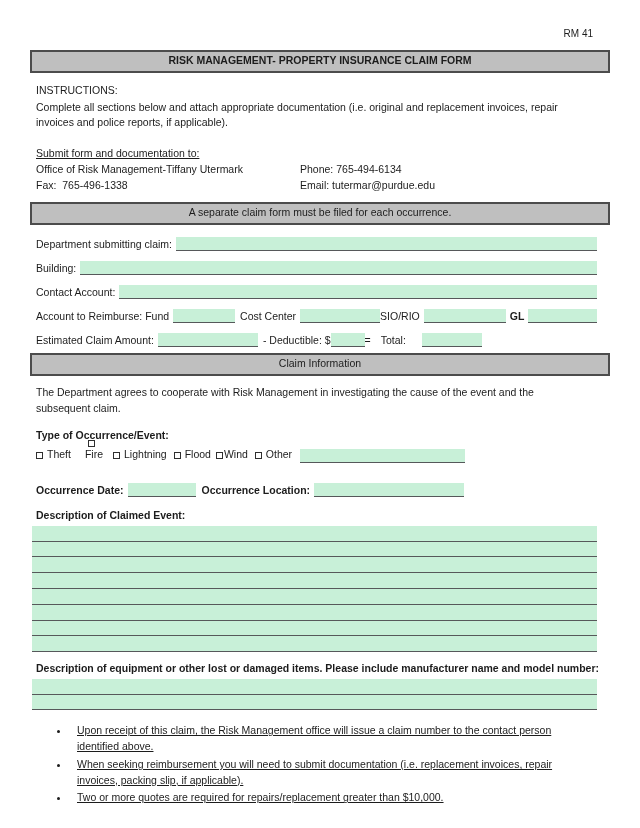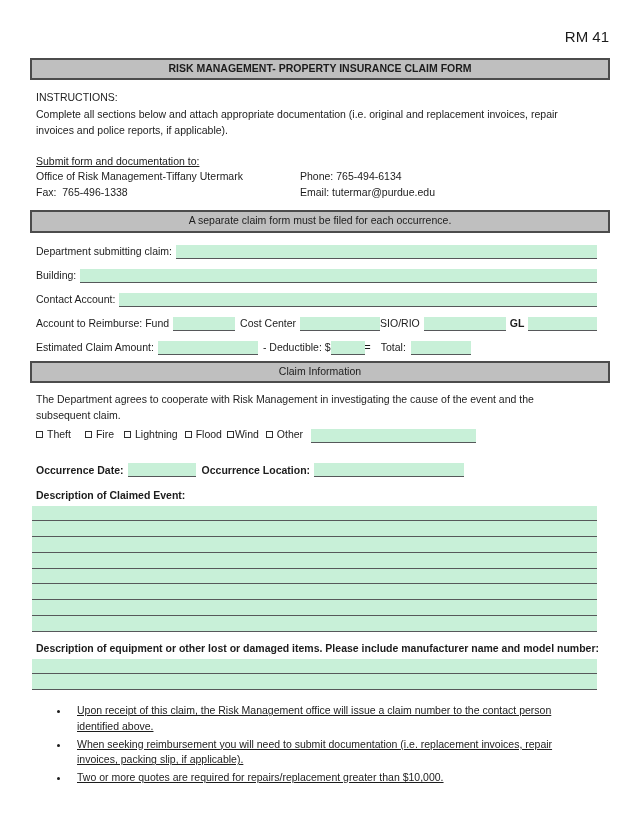--- a/index.html
+++ b/index.html
@@ -15,21 +15,21 @@
     position:relative;
     width:640px;height:828px;
     background:#fff;
     padding:26px 30px 0 30px;
     font-family:"Liberation Sans",sans-serif;
     font-size:10.5px;
     line-height:1.5;
     color:var(--ink);
     overflow:hidden;
   }
-  .rm-number{text-align:right;font-size:15px;margin-right:1px;}
+  .rm-number{text-align:right;font-size:10px;margin-right:17px;}
   .bar{
     background:var(--bar-gray);
     border:2px solid var(--bar-border);
     text-align:center;
     padding:1px 0 2px 0;
     margin-top:9px;
   }
   .bar.bold{font-weight:bold;}
   .inset{margin-left:6px;margin-right:6px;}
   .instructions-heading{margin-top:10px;}
@@ -53,21 +53,21 @@
   .w68{width:68px;} .w150{width:150px;} .w165{width:165px;}
   .nosp{padding-right:0;}
   .agreement{margin:9px 28px 0 6px;max-width:560px;}
   .sect-heading{font-weight:bold;margin:12px 6px 0 6px;}
   .checkbox-row{display:flex;align-items:flex-end;margin:0 13px 0 6px;height:19px;}
   .cbi{display:flex;align-items:center;white-space:pre;}
   .cb{
     width:7px;height:7px;border:1.3px solid #2f2f2f;
     display:inline-block;margin-right:4px;background:#fff;flex:none;
   }
-  .cbi.m14{margin-right:14px;align-items:center;} .cbi.m10{margin-right:10px;}
+  .cbi.m14{margin-right:14px;align-items:center;} .cbi.m10{margin-right:10px;flex-direction:column;}
   .cbi.m7{margin-right:7px;} .cbi.m5{margin-right:5px;}
   .cbi.no-gap .cb{margin-right:1px;}
   .occurrence-row{margin-top:10px;}
   .occurrence-row .lbl{font-weight:bold;}
   .desc-heading{font-weight:bold;margin:11px 6px 1px 6px;}
   .ruled-block{
     margin:2px 13px 0 2px;
     background:var(--highlight-green);
   }
   .rline{height:15.8px;border-bottom:1.6px solid var(--rule-color);}
@@ -120,29 +120,30 @@
       <span class="gfield w82"></span>
       <span class="lbl" style="padding-left:4px;font-weight:bold;">GL</span>
       <span class="gfield fill"></span>
     </div>
     <div class="field-line">
       <span class="lbl">Estimated Claim Amount:</span>
       <span class="gfield w100"></span>
       <span class="lbl" style="padding-left:5px;padding-right:0;">- Deductible: $</span>
       <span class="gfield w34"></span>
       <span class="lbl nosp">=</span>
-      <span class="lbl" style="padding-left:6px;padding-right:5px;">Total:</span>
+      <span class="lbl" style="padding-left:6px;padding-right:16px;">Total:</span>
       <span class="gfield w60"></span>
     </div>
   </div>
 
   <div class="bar" style="margin-top:6px;">Claim Information</div>
 
   <div class="agreement">The Department agrees to cooperate with Risk Management in investigating the cause of the event and the subsequent claim.</div>
 
+  <div class="sect-heading">Type of Occurrence/Event:</div>
 
   <div class="checkbox-row">
     <span class="cbi m14">
       <span class="cb"></span>
       <span>Theft</span>
     </span>
     <span class="cbi m10">
       <span class="cb"></span>
       <span>Fire</span>
     </span>

